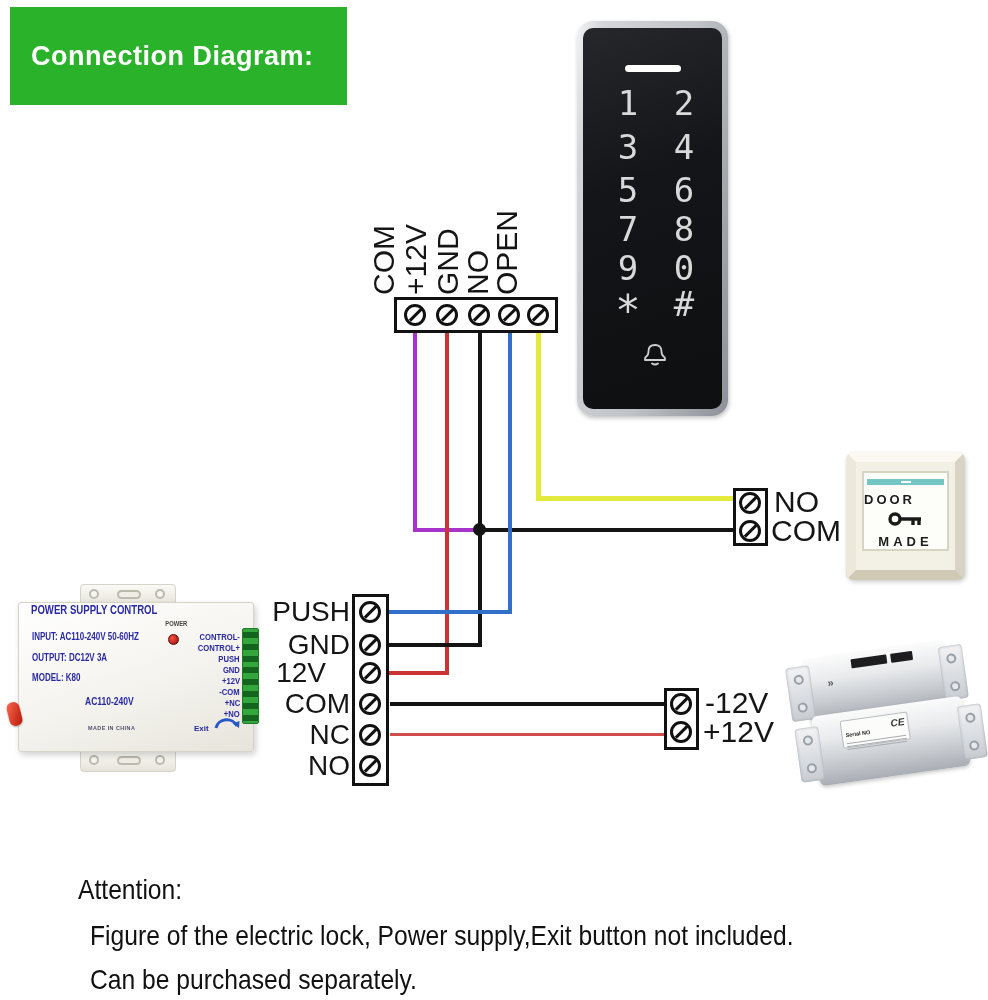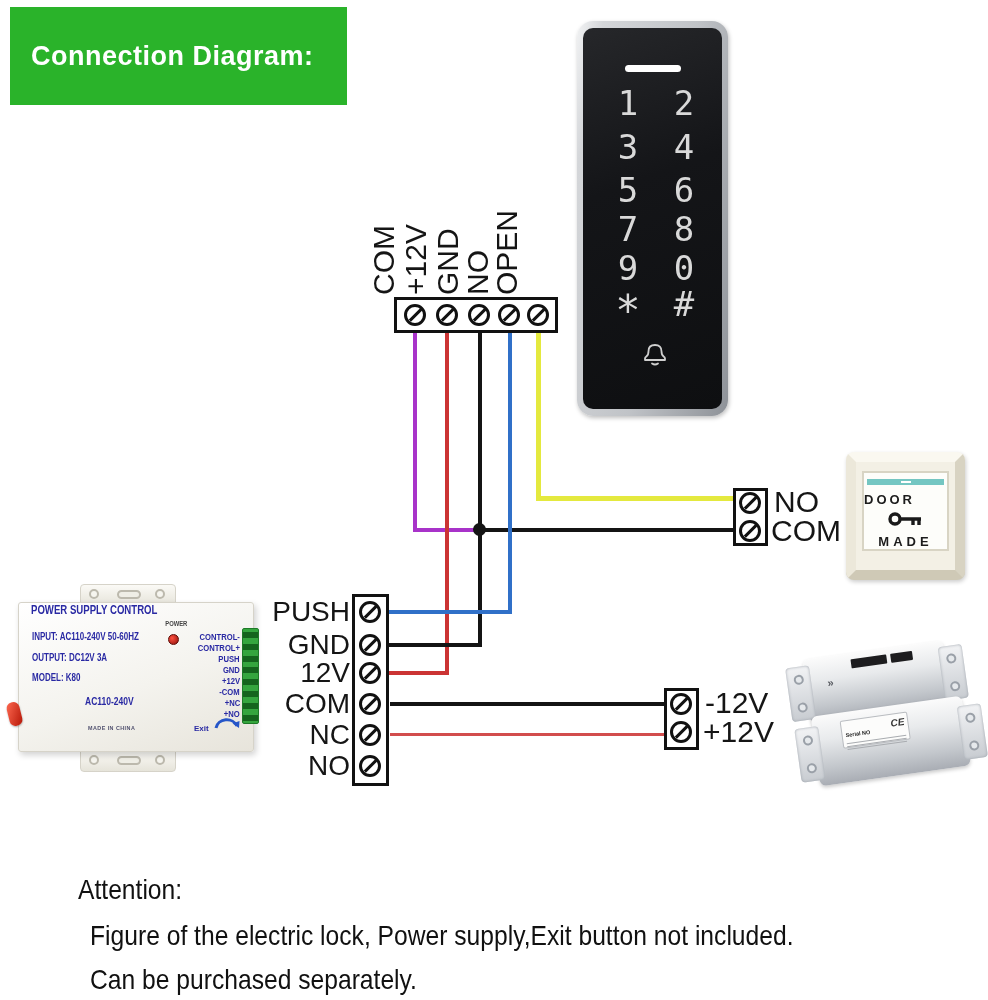--- a/index.html
+++ b/index.html
@@ -162,21 +162,21 @@
   <div class="junction" style="left: 473px; top: 523px; background-color: rgb(20, 20, 20);"></div>
   <div class="wire" style="left: 508px; top: 333px; width: 4px; height: 281px; background-color: rgb(48, 112, 200);"></div>
   <div class="wire" style="left: 388px; top: 610px; width: 124px; height: 4px; background-color: rgb(48, 112, 200);"></div>
   <div class="wire" style="left: 536px; top: 333px; width: 5px; height: 166px; background-color: rgb(228, 233, 62);"></div>
   <div class="wire" style="left: 536px; top: 496px; width: 199px; height: 5px; background-color: rgb(228, 233, 62);"></div>
   <div class="wire" style="left: 390px; top: 702px; width: 276px; height: 4px; background-color: rgb(20, 20, 20);"></div>
   <div class="wire" style="left: 390px; top: 733px; width: 276px; height: 3px; background-color: rgb(210, 77, 77);"></div>
 
   <div class="blabel" style="right:638px;top:612px">PUSH</div>
   <div class="blabel" style="right:638px;top:645px">GND</div>
-  <div class="blabel" style="right:638px;top:673px">12V</div>
+  <div class="blabel" style="right:662px;top:673px">12V</div>
   <div class="blabel" style="right:638px;top:704px">COM</div>
   <div class="blabel" style="right:638px;top:735px">NC</div>
   <div class="blabel" style="right:638px;top:766px">NO</div>
 
   <div class="tblock" style="left:352px;top:594px;width:37px;height:192px">
     <div class="screw" style="left:4px;top:4px"></div>
     <div class="screw" style="left:4px;top:37px"></div>
     <div class="screw" style="left:4px;top:65px"></div>
     <div class="screw" style="left:4px;top:96px"></div>
     <div class="screw" style="left:4px;top:127px"></div>

